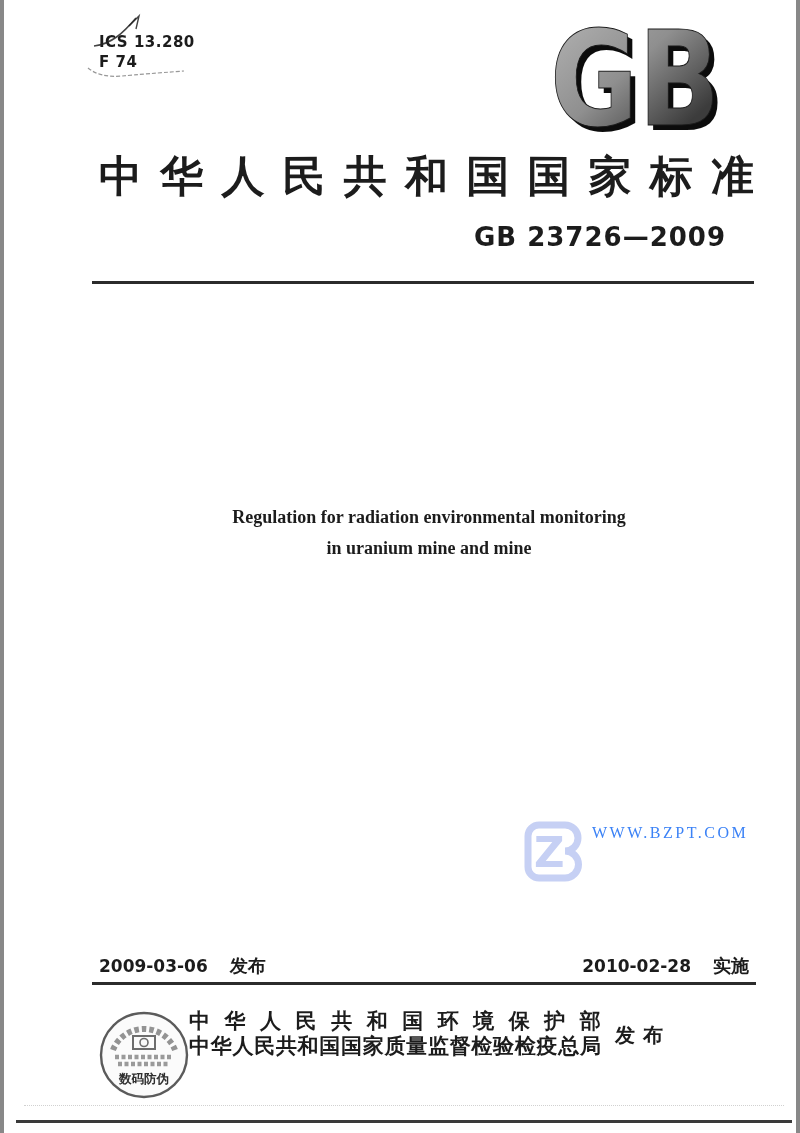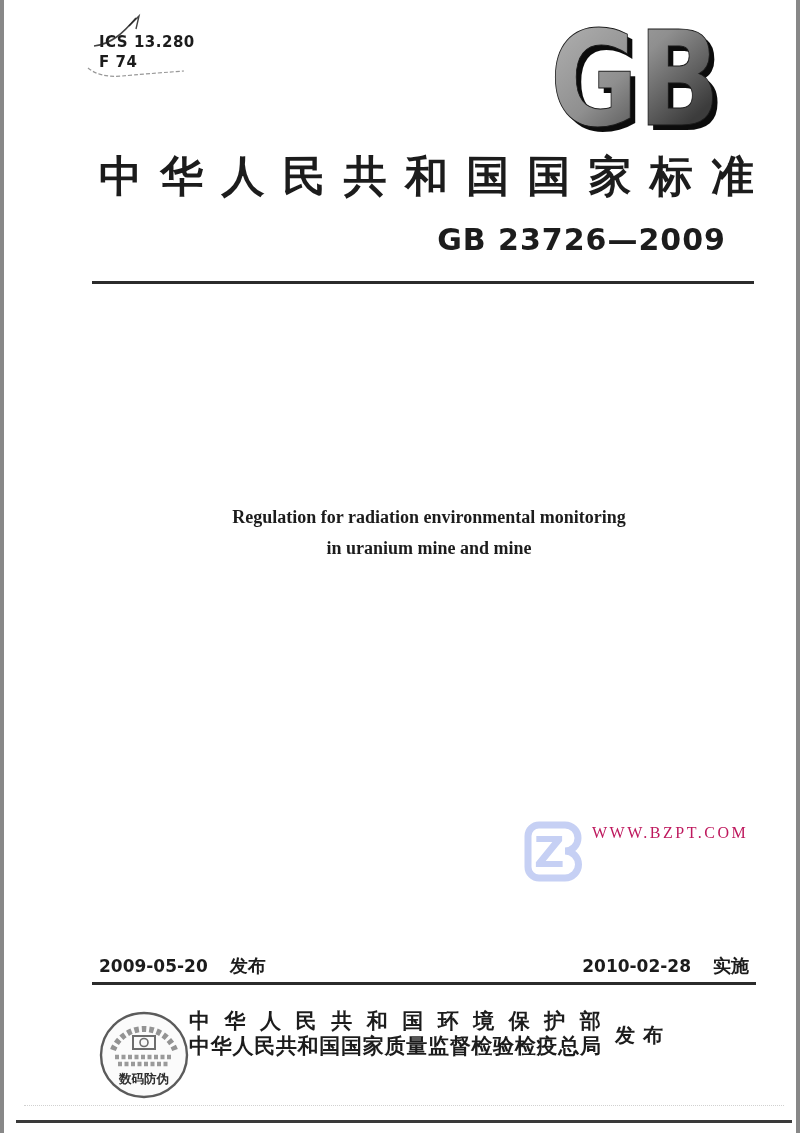--- a/index.html
+++ b/index.html
@@ -12,39 +12,39 @@
   .ics-block{position:absolute;left:95px;top:33px;font-size:15px;font-weight:bold;
     line-height:1.3;letter-spacing:.5px;font-family:"DejaVu Sans",sans-serif;}
   .scribbles{position:absolute;left:78px;top:12px;}
   
   .gb-logo{position:absolute;left:543px;top:26px;}
   
   .std-heading{position:absolute;left:95px;top:148px;width:655px;margin:0;
     font-family:"Liberation Serif","DejaVu Serif",serif;
     font-size:43px;font-weight:bold;display:flex;justify-content:space-between;
     white-space:nowrap;}
-  .std-number{position:absolute;right:70px;top:222px;font-size:30px;font-weight:bold;
+  .std-number{position:absolute;right:70px;top:222px;font-size:26px;font-weight:bold;
     font-family:"DejaVu Sans",sans-serif;letter-spacing:1px;}
   .rule{position:absolute;background:#2b2b2b;height:2.5px;}
   .rule-top{left:88px;top:281px;width:662px;}
   .rule-mid{left:88px;top:982px;width:664px;}
   
   .title-cn{position:absolute;left:0;top:434px;width:100%;margin:0;padding-left:58px;
     box-sizing:border-box;text-align:center;font-size:40px;font-weight:bold;
     letter-spacing:3px;font-family:"Liberation Sans","DejaVu Sans",sans-serif;}
   .title-en{position:absolute;left:0;top:502px;width:100%;padding-left:58px;
     box-sizing:border-box;text-align:center;
     font-family:"Liberation Serif","DejaVu Serif",serif;
     font-size:18px;font-weight:bold;line-height:31px;}
   
   .watermark{position:absolute;left:519px;top:818px;display:flex;align-items:flex-start;}
   .wm-text{margin-left:5px;}
   .wm-name{font-size:31px;letter-spacing:6px;color:#bfcaf2;white-space:nowrap;
     font-family:"Liberation Sans",sans-serif;}
-  .wm-url{margin-top:6px;font-size:16px;letter-spacing:2.5px;color:#be185d;
+  .wm-url{margin-top:6px;font-size:16px;letter-spacing:2.5px;color:#3b82f6;
     font-family:"Liberation Serif","DejaVu Serif",serif;text-align:center;}
   
   .date-left{position:absolute;left:95px;top:954px;font-size:17px;font-weight:bold;
     font-family:"DejaVu Sans",sans-serif;}
   .date-right{position:absolute;right:47px;top:954px;font-size:17px;font-weight:bold;
     font-family:"DejaVu Sans",sans-serif;}
   .date-label{margin-left:22px;font-size:18px;}
   
   .stamp{position:absolute;left:94px;top:1010px;}
   .issuers{position:absolute;left:185px;top:1008px;width:412px;}
@@ -112,21 +112,21 @@
     <svg width="64" height="66" viewBox="0 0 64 66">
       <path d="M16,7 h26 a13,13 0 0 1 0,26 a13.5,13.5 0 0 1 0,27 h-26 a11,11 0 0 1 -11,-11 v-31 a11,11 0 0 1 11,-11 z" fill="none" stroke="#c6d0f4" stroke-width="7"></path>
       <text x="11" y="49" font-family="'DejaVu Sans',sans-serif" font-weight="bold" font-size="42" fill="#c6d0f4">Z</text>
     </svg>
     <div class="wm-text">
       <div class="wm-url">WWW.BZPT.COM</div>
     </div>
   </div>
 
   <div class="date-left">
-    <span>2009-05-20</span><span class="date-label">发布</span>
+    <span>2009-03-06</span><span class="date-label">发布</span>
   </div>
   <div class="date-right">
     <span>2010-02-28</span><span class="date-label">实施</span>
   </div>
 
   <div class="rule rule-mid"></div>
 
   <svg class="stamp" width="92" height="90" viewBox="0 0 92 90">
     <ellipse cx="46" cy="45" rx="43" ry="42" fill="rgba(0,0,0,0.02)" stroke="#4a4a4a" stroke-width="2.4" opacity="0.9"></ellipse>
     <path d="M15,40 A33,32 0 0 1 77,40" fill="none" stroke="#5a5a5a" stroke-width="6" stroke-dasharray="4.5 3" opacity="0.65"></path>

